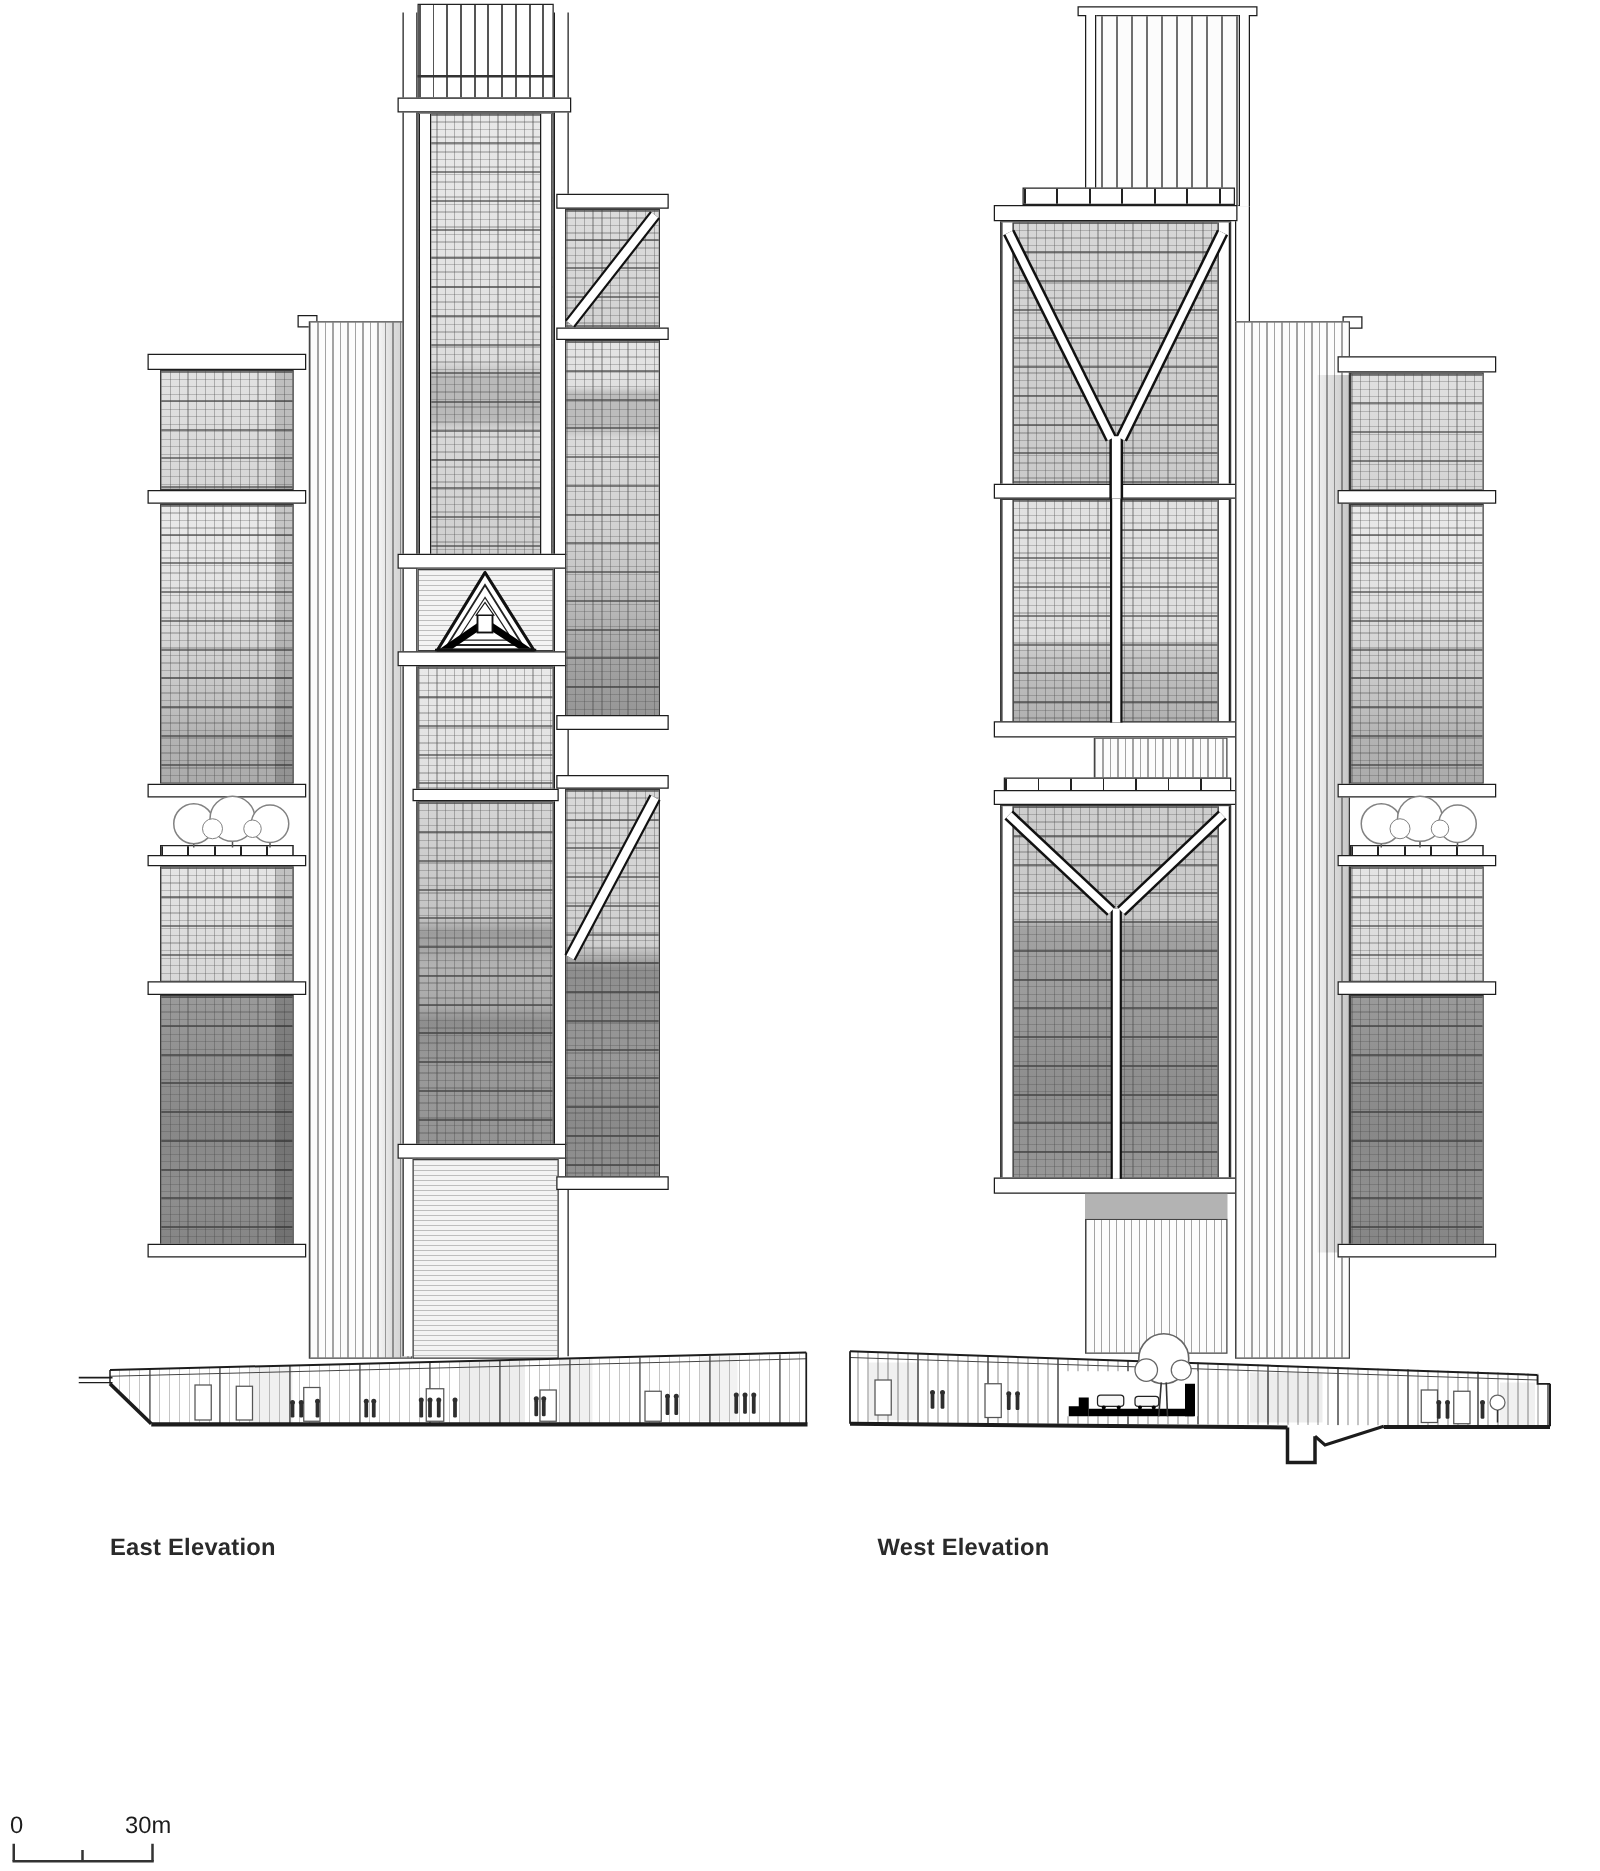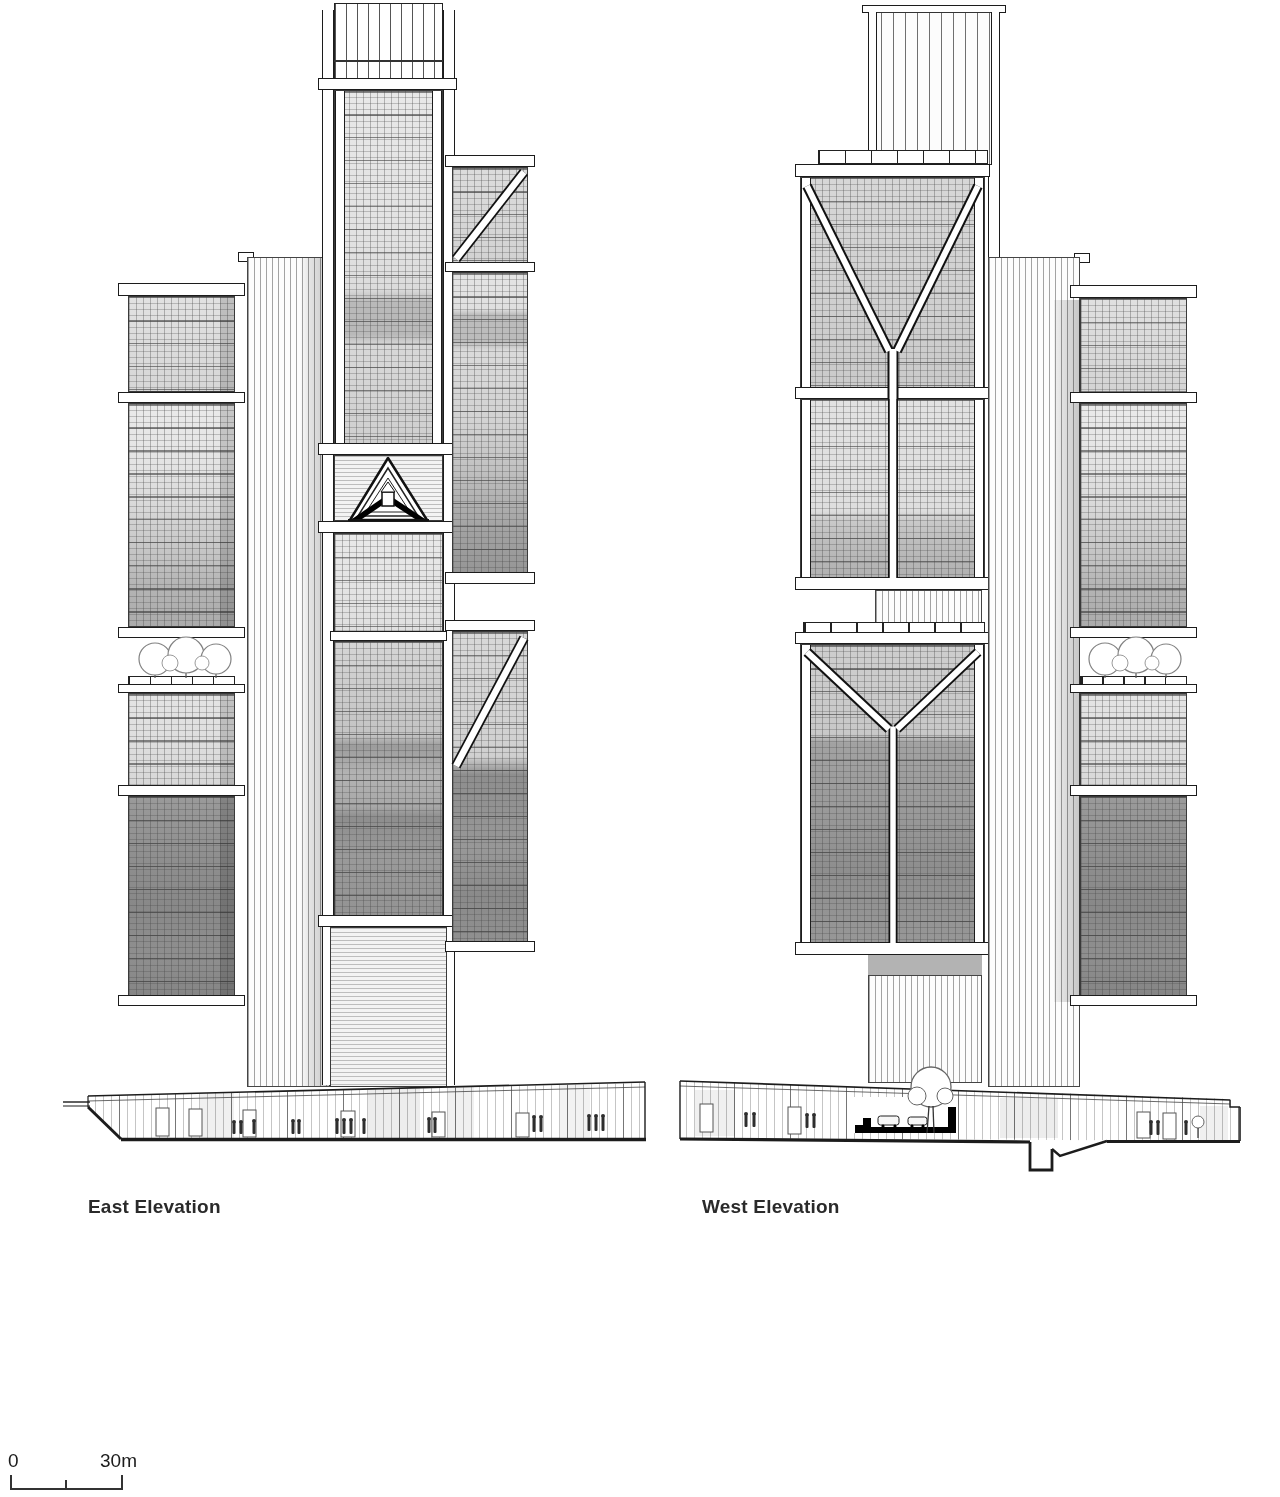--- a/index.html
+++ b/index.html
@@ -24,21 +24,21 @@
   .slatrow{background:#fff;border:1px solid #222;
     background-image:repeating-linear-gradient(90deg,#222 0 1.5px,transparent 1.5px 26px);}
   .planter{background:#fff;border:1px solid #222;
     background-image:repeating-linear-gradient(90deg,#222 0 1.5px,transparent 1.5px 21px);}
   .podium{background-image:
       repeating-linear-gradient(90deg,rgba(40,40,40,.5) 0 1.5px,transparent 1.5px 56px),
       repeating-linear-gradient(90deg,rgba(110,110,110,.4) 0 1px,transparent 1px 8px);}
   .shR{position:absolute;right:0;top:0;bottom:0;width:14px;background:rgba(0,0,0,.15);}
   .shGrad{background:linear-gradient(90deg,rgba(0,0,0,0) 0,rgba(0,0,0,.10) 35%,rgba(0,0,0,.22) 100%);}
   .overlay{position:absolute;left:0;top:0;pointer-events:none;}
-  .elev-label{position:absolute;font-size:19px;font-weight:600;color:#2a2a2a;letter-spacing:.2px;}
+  .elev-label{position:absolute;font-size:19px;font-weight:600;color:#2a2a2a;letter-spacing:.2px;margin-top:32px;}
   .scale-num{position:absolute;font-size:19px;color:#1c1c1c;}
   .sbar{position:absolute;background:#333;}
 </style>
 </head>
 <body>
 
 <div id="canvas">
 
   <div class="abs slab" style="left:238px;top:252px;width:16px;height:10px;"></div>
   <div class="abs vstripes" style="left:247px;top:257px;width:83px;height:830px;"></div>

